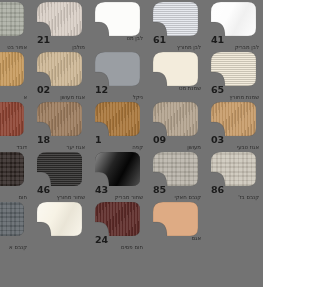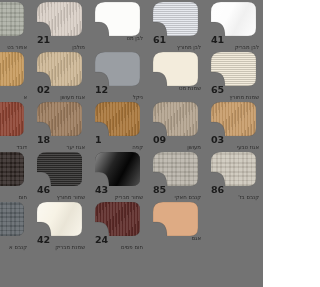--- a/index.html
+++ b/index.html
@@ -560,24 +560,20 @@
                 <path d="M10,0 L37,0 Q45,0 45,8 L45,26 Q45,34 37,34 L14,34 Q14,20 4,20 L0,20 L0,10 Q0,0 10,0 Z"></path>
               </clipPath>
             </defs>
             <g clip-path="url(#clip22)">
               <rect x="0" y="0" width="45" height="34" fill="#f6f1e2"></rect>
             </g>
             <path d="M10,0 L37,0 Q45,0 45,8 L45,26 Q45,34 37,34 L14,34 Q14,20 4,20 L0,20 L0,10 Q0,0 10,0 Z" fill="none" stroke="rgba(0,0,0,0.22)" stroke-width="0.5"></path>
           </svg>
           <div class="tex tex-gloss" style="clip-path: path(&quot;M 10 0 L 37 0 Q 45 0 45 8 L 45 26 Q 45 34 37 34 L 14 34 Q 14 20 4 20 L 0 20 L 0 10 Q 0 0 10 0 Z&quot;);"></div>
         </div>
-        <div class="label-block">
-          <span class="label-num">42</span>
-          <span class="label-name">שמנת מבריק</span>
-        </div>
       </div>
       <div class="swatch-cell">
         <div class="chip-wrap">
           <svg class="chip-svg" viewBox="0 0 45 34" preserveAspectRatio="none">
             <defs>
               <clipPath id="clip23">
                 <path d="M10,0 L37,0 Q45,0 45,8 L45,26 Q45,34 37,34 L14,34 Q14,20 4,20 L0,20 L0,10 Q0,0 10,0 Z"></path>
               </clipPath>
             </defs>
             <g clip-path="url(#clip23)">

